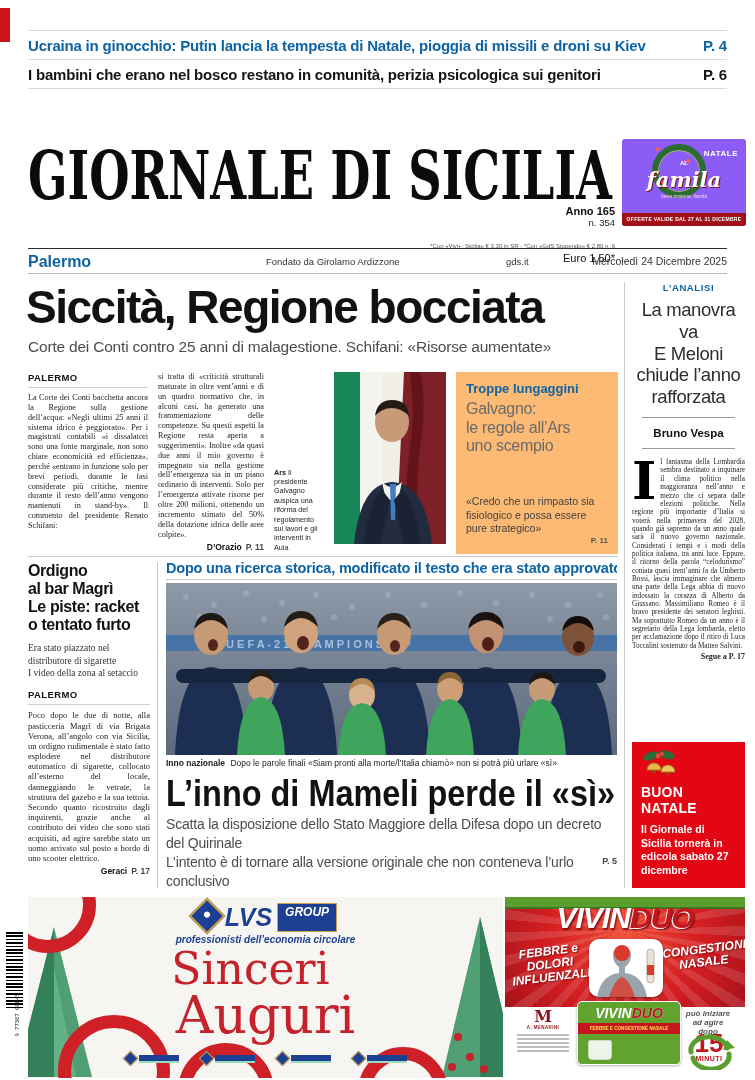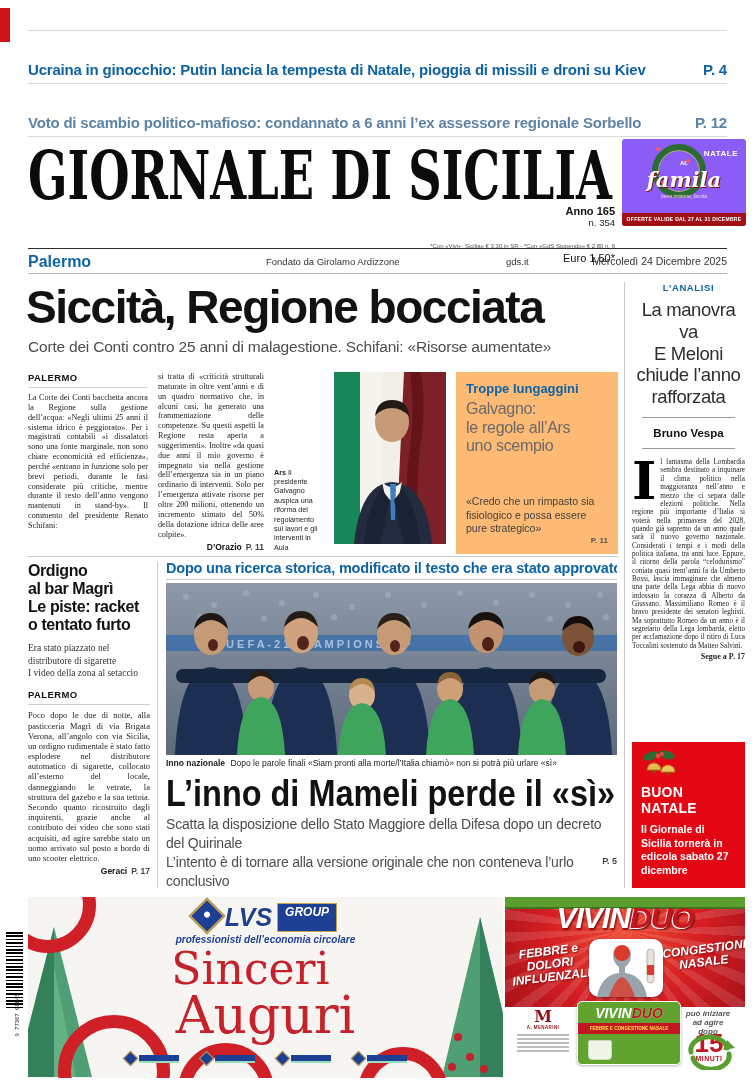--- a/index.html
+++ b/index.html
@@ -5,21 +5,21 @@
   html,body{margin:0;padding:0;background:#9a9a9a;}
   #page{position:relative;width:755px;height:1080px;background:#fff;overflow:hidden;
         font-family:"Liberation Sans",sans-serif;color:#111;}
   .abs{position:absolute;}
   .pre{white-space:pre-line;}
   .nowrap{white-space:nowrap;overflow:hidden;}
 
   
   #topbar{left:28px;top:30px;width:699px;border-top:1px solid #d9d9d9;}
   .toprow{display:flex;justify-content:space-between;align-items:center;
-          padding:6px 0 5px;border-bottom:1px solid #d9d9d9;font-weight:bold;font-size:15px;letter-spacing:-.2px;margin-top:24px;}
+          padding:6px 0 5px;border-bottom:1px solid #d9d9d9;font-weight:bold;font-size:15px;letter-spacing:-.2px;}
   .toprow .pg{font-weight:bold;margin-left:14px;flex:none;}
   .c-blue{color:#0e63a4;} .c-black{color:#151515;} .c-steel{color:#5e83a5;}
 
   
   #famila{left:622px;top:139px;width:124px;height:87px;background:#8b5cf6;border-radius:3px;overflow:hidden;}
   #famila .wreath{position:absolute;left:30px;top:5px;width:42px;height:42px;border-radius:50%;
                   border:6px solid #2c6b33;box-shadow:inset 0 0 0 1px #9fc24a;}
   #famila .berry{position:absolute;width:4px;height:4px;border-radius:50%;background:#ff5b4d;}
   #famila .nat{position:absolute;left:0;right:8px;top:10px;text-align:right;color:#fff;font-weight:bold;font-size:8px;letter-spacing:.5px;}
   #famila .al{position:absolute;left:0;right:0;top:21px;text-align:center;color:#fff;font-size:6px;font-weight:bold;}
@@ -144,23 +144,23 @@
 
 <div id="page">
 
   <div class="abs" id="edge-mark"></div>
 
   <div class="abs" id="topbar">
     <div class="toprow c-blue">
       <span class="nowrap">Ucraina in ginocchio: Putin lancia la tempesta di Natale, pioggia di missili e droni su Kiev</span>
       <span class="pg">P. 4</span>
     </div>
-    <div class="toprow c-steel">
-      <span class="nowrap">Voto di scambio politico-mafioso: condannato a 6 anni l’ex assessore regionale Sorbello</span>
-      <span class="pg">P. 12</span>
+    <div class="toprow c-black">
+      <span class="nowrap">I bambini che erano nel bosco restano in comunità, perizia psicologica sui genitori</span>
+      <span class="pg">P. 6</span>
     </div>
   </div>
 
   <svg class="abs" style="left:26px;top:137px" width="590" height="76">
     <text x="2" y="62" font-family="DejaVu Serif, serif" font-size="68" font-weight="bold" fill="#0b0b0b" textLength="584" lengthAdjust="spacingAndGlyphs">GIORNALE DI SICILIA</text>
   </svg>
 
   <div class="abs" id="famila">
     <div class="nat">NATALE</div>
     <div class="wreath"></div>

